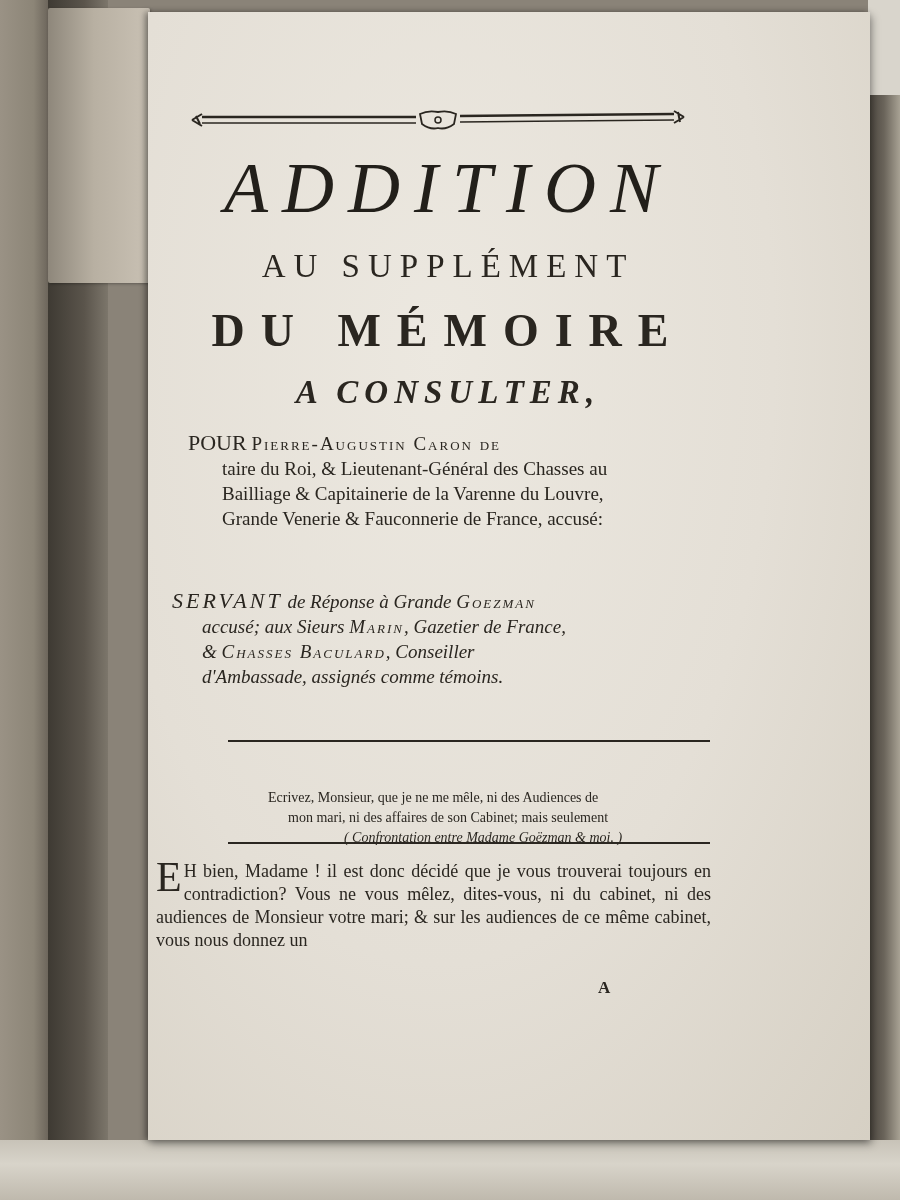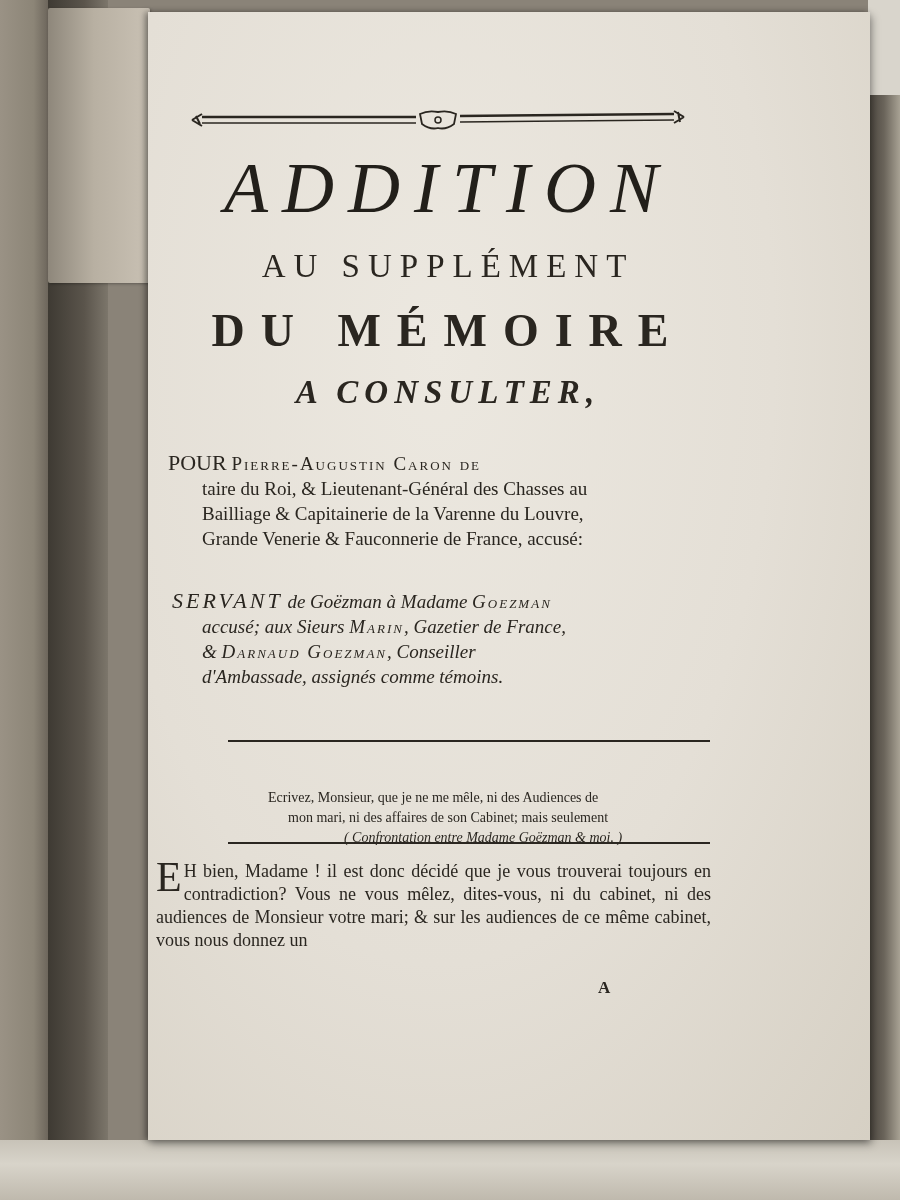--- a/index.html
+++ b/index.html
@@ -30,21 +30,21 @@
     .t-addition {
       position: absolute; left: 30px; top: 140px; width: 540px; text-align: center;
       font-style: italic; font-size: 72px; letter-spacing: 14px; line-height: 1; color: #221f1a;
     }
     .t-au { position: absolute; left: 30px; top: 238px; width: 540px; text-align: center;
       font-size: 33px; letter-spacing: 8px; line-height: 1; }
     .t-du { position: absolute; left: 30px; top: 296px; width: 540px; text-align: center;
       font-size: 46px; letter-spacing: 16px; line-height: 1; font-weight: bold; }
     .t-consult { position: absolute; left: 30px; top: 364px; width: 540px; text-align: center;
       font-style: italic; font-size: 33px; letter-spacing: 6px; line-height: 1; font-weight: bold; }
-    .pour { position: absolute; left: 20px; top: 418px; width: 540px; font-size: 19px; line-height: 25px; text-align: justify; margin-top: 20px; }
+    .pour { position: absolute; left: 40px; top: 418px; width: 540px; font-size: 19px; line-height: 25px; text-align: justify; }
     .pour .ind { padding-left: 34px; display: block; }
     .sc { font-variant: small-caps; letter-spacing: 2px; }
     .servant { position: absolute; left: 24px; top: 576px; width: 540px; font-size: 19px; line-height: 25px; font-style: italic; }
     .servant .ind { padding-left: 30px; display: block; }
     .rule { position: absolute; left: 80px; width: 482px; height: 2px; background: #2a2620; }
     .epigraph { position: absolute; left: 120px; top: 776px; width: 440px; font-size: 14px; line-height: 20px; }
     .epigraph .ind { padding-left: 20px; display: block; }
     .epigraph .src { display: block; text-align: center; font-style: italic; padding-right: 10px; }
     .body-text { position: absolute; left: 8px; top: 848px; width: 555px; font-size: 18px; line-height: 23px; text-align: justify; }
     .dropcap { font-size: 42px; line-height: 30px; float: left; margin-right: 2px; margin-top: 2px; }
@@ -84,23 +84,23 @@
     <span>
       <span style="font-size:22px;">POUR</span>
       <span class="sc">Pierre-Augustin Caron de</span>
     </span>
     <span class="ind">taire du Roi, &amp; Lieutenant-Général des Chasses au</span>
     <span class="ind">Bailliage &amp; Capitainerie de la Varenne du Louvre,</span>
     <span class="ind">Grande Venerie &amp; Fauconnerie de France, accusé:</span>
   </div>
 
   <div class="servant">
-    <span><span style="font-size:22px;letter-spacing:3px;">SERVANT</span><span> de Goëzman à Madame </span><span class="sc">Goezman</span></span>
+    <span><span style="font-size:22px;letter-spacing:3px;">SERVANT</span><span> de Réponse à Grande </span><span class="sc">Goezman</span></span>
     <span class="ind"><span>accusé; aux Sieurs </span><span class="sc">Marin</span><span>, Gazetier de France,</span></span>
-    <span class="ind"><span>&amp; </span><span class="sc">Darnaud Goezman</span><span>, Conseiller</span></span>
+    <span class="ind"><span>&amp; </span><span class="sc">Chasses Baculard</span><span>, Conseiller</span></span>
     <span class="ind">d'Ambassade, assignés comme témoins.</span>
   </div>
 
   <div class="rule" style="top:728px;"></div>
 
   <div class="epigraph">
     <span>Ecrivez, Monsieur, que je ne me mêle, ni des Audiences de</span>
     <span class="ind">mon mari, ni des affaires de son Cabinet; mais seulement</span>
     <span class="src">( Confrontation entre Madame Goëzman &amp; moi. )</span>
   </div>

